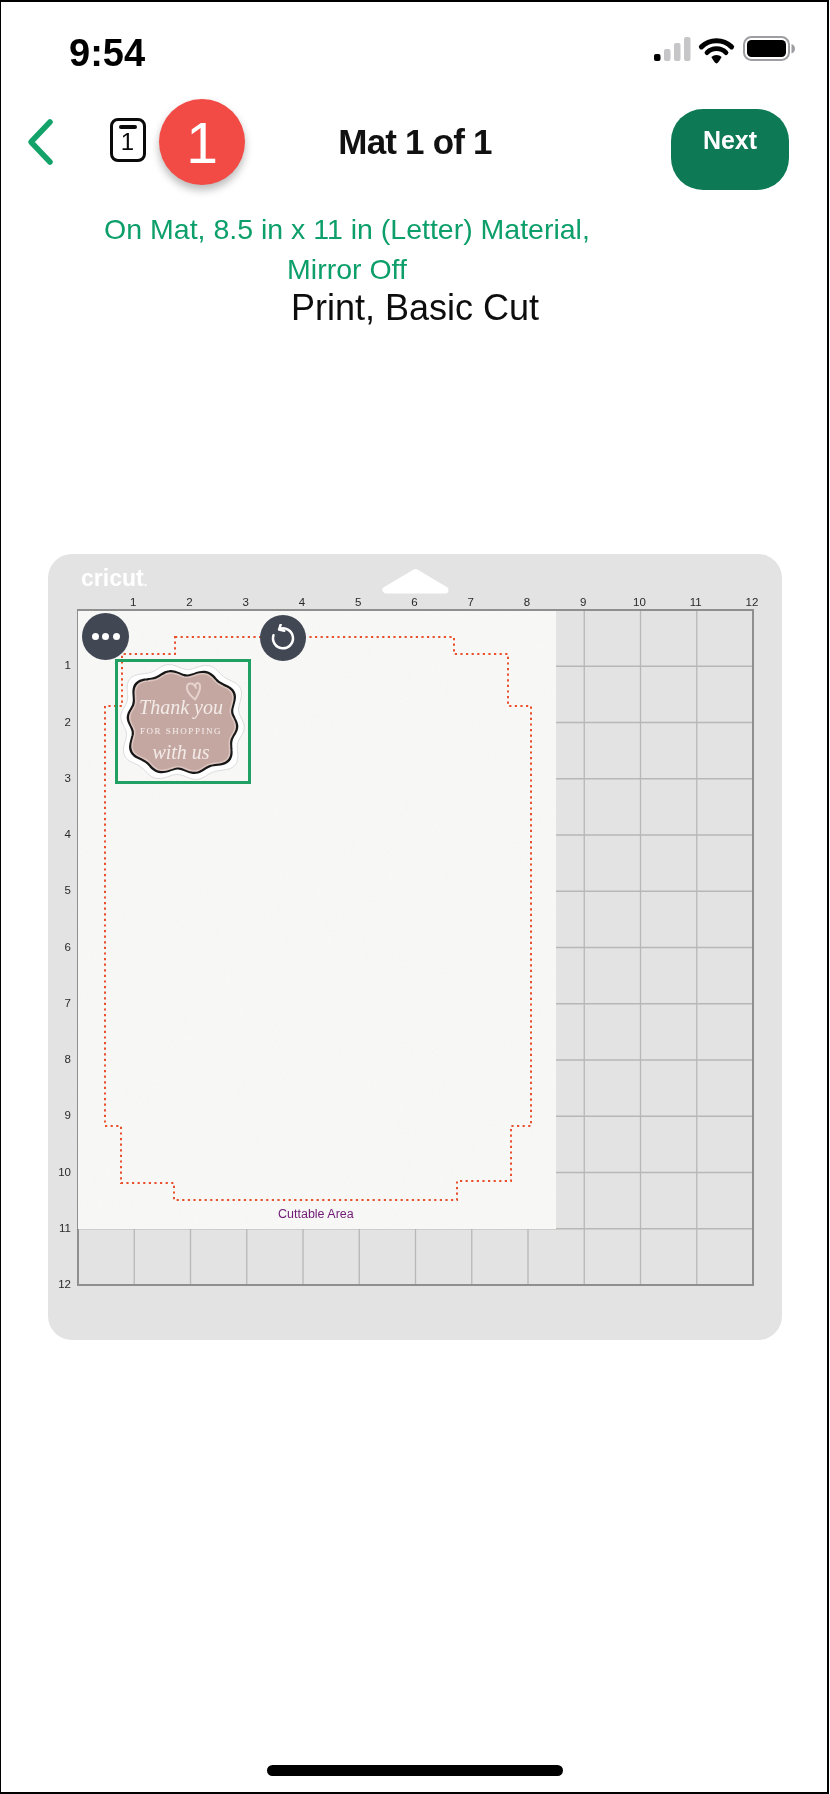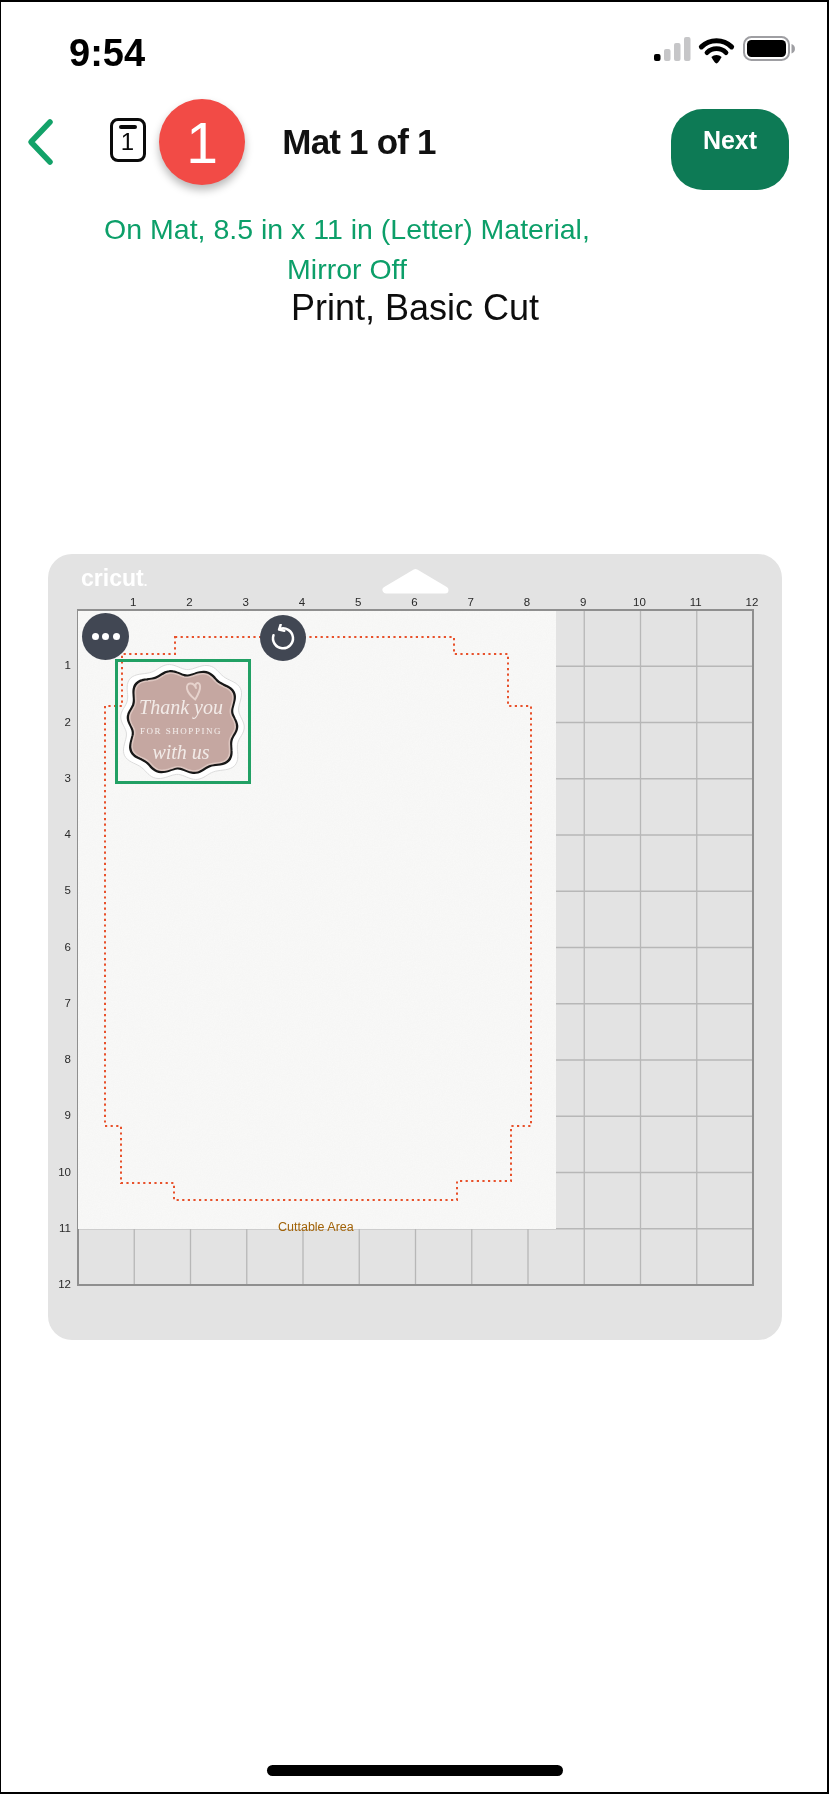--- a/index.html
+++ b/index.html
@@ -33,21 +33,21 @@
   <polyline points="28,6 9,26 28,46" fill="none" stroke="#13a269" stroke-width="5.5" stroke-linecap="round" stroke-linejoin="round"></polyline>
 </svg>
 
 <div class="abs" style="left:110px;top:118px;width:30px;height:38px;border:3.5px solid #0a0a0a;border-radius:8px;">
   <div class="abs" style="left:5.5px;top:4px;width:18px;height:4px;background:#0a0a0a;border-radius:2px;"></div>
   <div class="abs" style="left:0;top:7px;width:29px;text-align:center;font-size:24px;font-weight:500;color:#0a0a0a;">1</div>
 </div>
 
 <div class="abs" style="left:159px;top:99px;width:86px;height:86px;border-radius:50%;background:#f24b46;box-shadow:0 5px 9px rgba(0,0,0,0.28);color:#fff;font-size:57px;font-weight:400;text-align:center;line-height:88px;">1</div>
 
-<div class="abs" style="left:0;top:122px;width:718px;text-align:center;font-size:35px;font-weight:700;color:#111;letter-spacing:-0.8px;">Mat 1 of 1</div>
+<div class="abs" style="left:0;top:122px;width:830px;text-align:center;font-size:35px;font-weight:700;color:#111;letter-spacing:-0.8px;">Mat 1 of 1</div>
 
 <div class="abs" style="left:671px;top:109px;width:118px;height:81px;border-radius:32px;background:#0d7a55;color:#fff;font-size:25px;font-weight:700;text-align:center;line-height:63px;">Next</div>
 
 <div class="abs" style="left:0;top:209px;width:694px;text-align:center;font-size:28.5px;font-weight:400;color:#0c9f69;line-height:40px;">On Mat, 8.5 in x 11 in (Letter) Material,<br>Mirror Off</div>
 
 <div class="abs" style="left:0;top:288px;width:830px;text-align:center;font-size:36px;font-weight:400;color:#0d0d0d;line-height:40px;">Print, Basic Cut</div>
 
 <div class="abs" style="left:48px;top:554px;width:734px;height:786px;background:#e3e3e3;border-radius:24px;">
 
   <div class="abs" style="left:33px;top:11px;font-size:23px;font-weight:700;color:#ffffff;letter-spacing:0px;">cricut<span style="font-size:13px;">.</span></div>
@@ -117,21 +117,21 @@
           <feColorMatrix type="matrix" values="0 0 0 0 0.55  0 0 0 0 0.55  0 0 0 0 0.55  0.6 0.6 0.6 0 0"></feColorMatrix>
         </filter>
       <rect width="478" height="618" filter="url(#pn)" opacity="0.075"></rect>
     </svg>
   </div>
 
   <svg class="abs" style="left:30px;top:57px;" width="478" height="618" viewBox="0 0 478 618">
     <path d="M97 26 L376 26 L376 43 L430 43 L430 95 L453 95 L453 515 L433 515 L433 570 L379 570 L379 589 L96 589 L96 572 L43 572 L43 515 L27 515 L27 95 L44 95 L44 43 L97 43 Z" fill="none" stroke="#e8512b" stroke-width="2" stroke-dasharray="2.2 3.4"></path>
   </svg>
 
-  <div class="abs" style="left:230px;top:653px;font-size:12.5px;color:#a16207;margin-top:13px;">Cuttable Area</div>
+  <div class="abs" style="left:230px;top:653px;font-size:12.5px;color:#701a75;">Cuttable Area</div>
 
   <div class="abs" style="left:34px;top:59px;width:47px;height:47px;border-radius:50%;background:#414753;z-index:6;">
     <div class="abs" style="left:9.5px;top:20px;width:7px;height:7px;border-radius:50%;background:#fff;"></div>
     <div class="abs" style="left:20px;top:20px;width:7px;height:7px;border-radius:50%;background:#fff;"></div>
     <div class="abs" style="left:30.5px;top:20px;width:7px;height:7px;border-radius:50%;background:#fff;"></div>
   </div>
 
   <div class="abs" style="left:212px;top:61px;width:46px;height:46px;border-radius:50%;background:#414753;z-index:6;">
     <svg class="abs" style="left:9px;top:9px;" width="28" height="28" viewBox="0 0 28 28">
       <path d="M10.7 4.9 A10 10 0 1 1 4.5 11.2" fill="none" stroke="#fff" stroke-width="2.5" stroke-linecap="round"></path>

